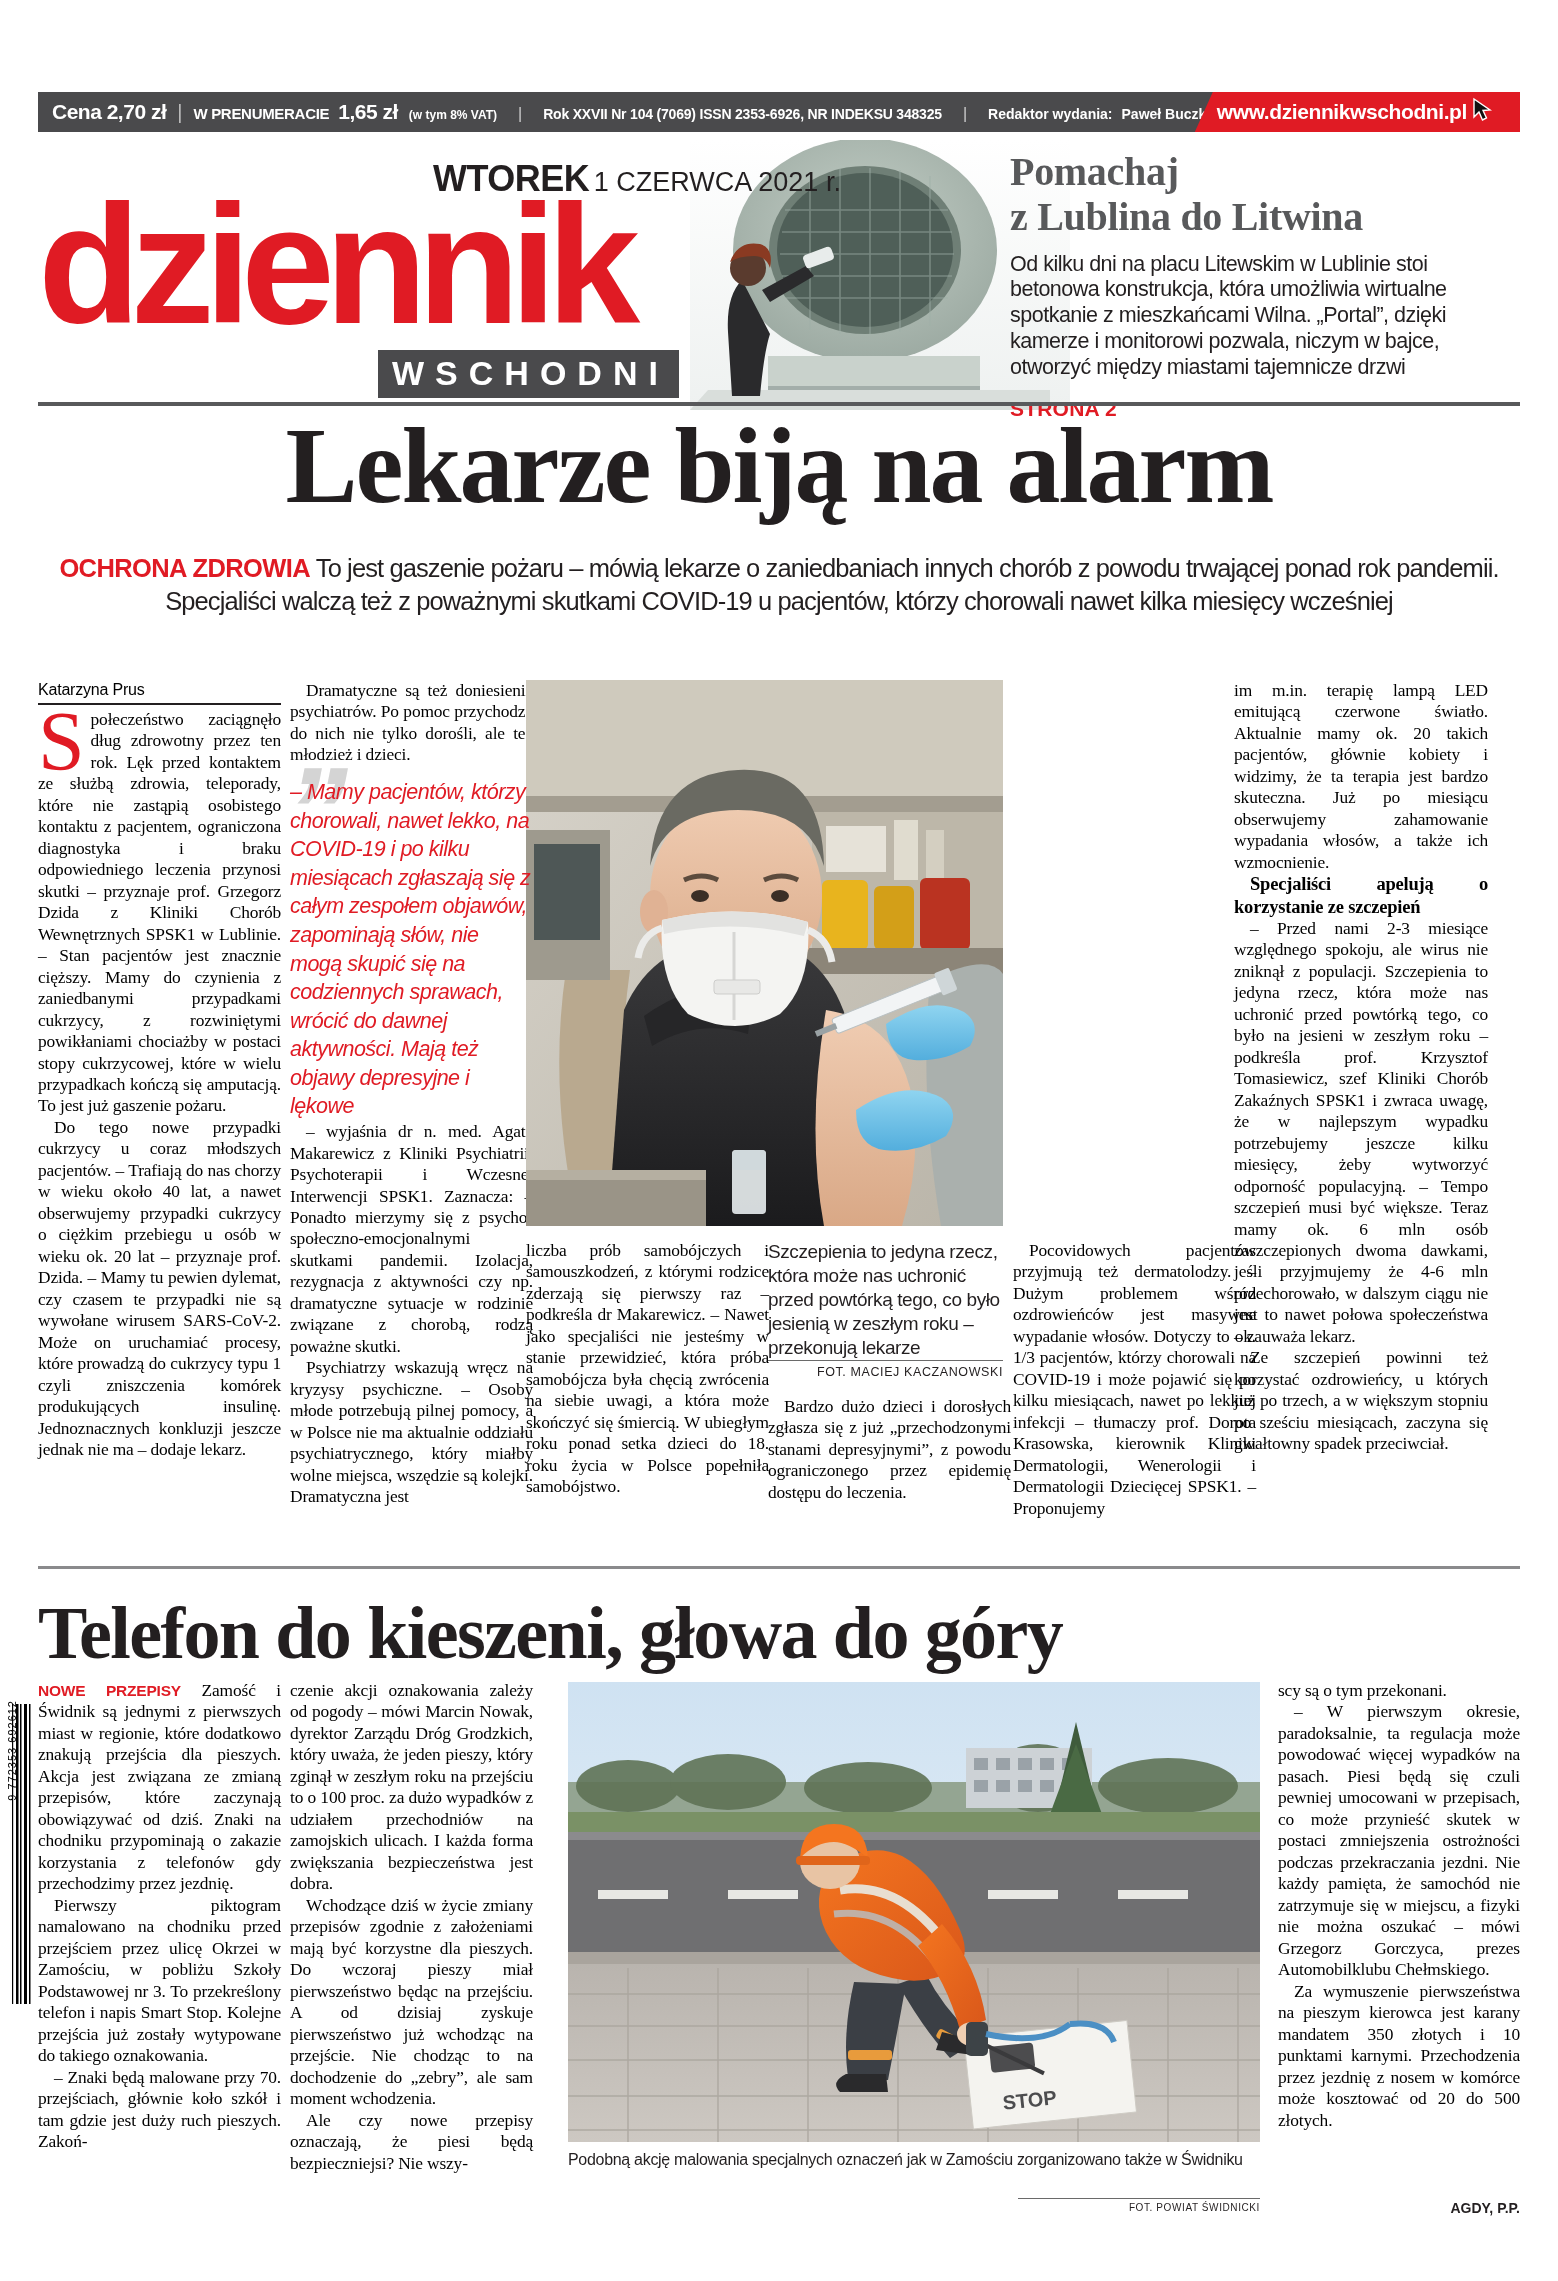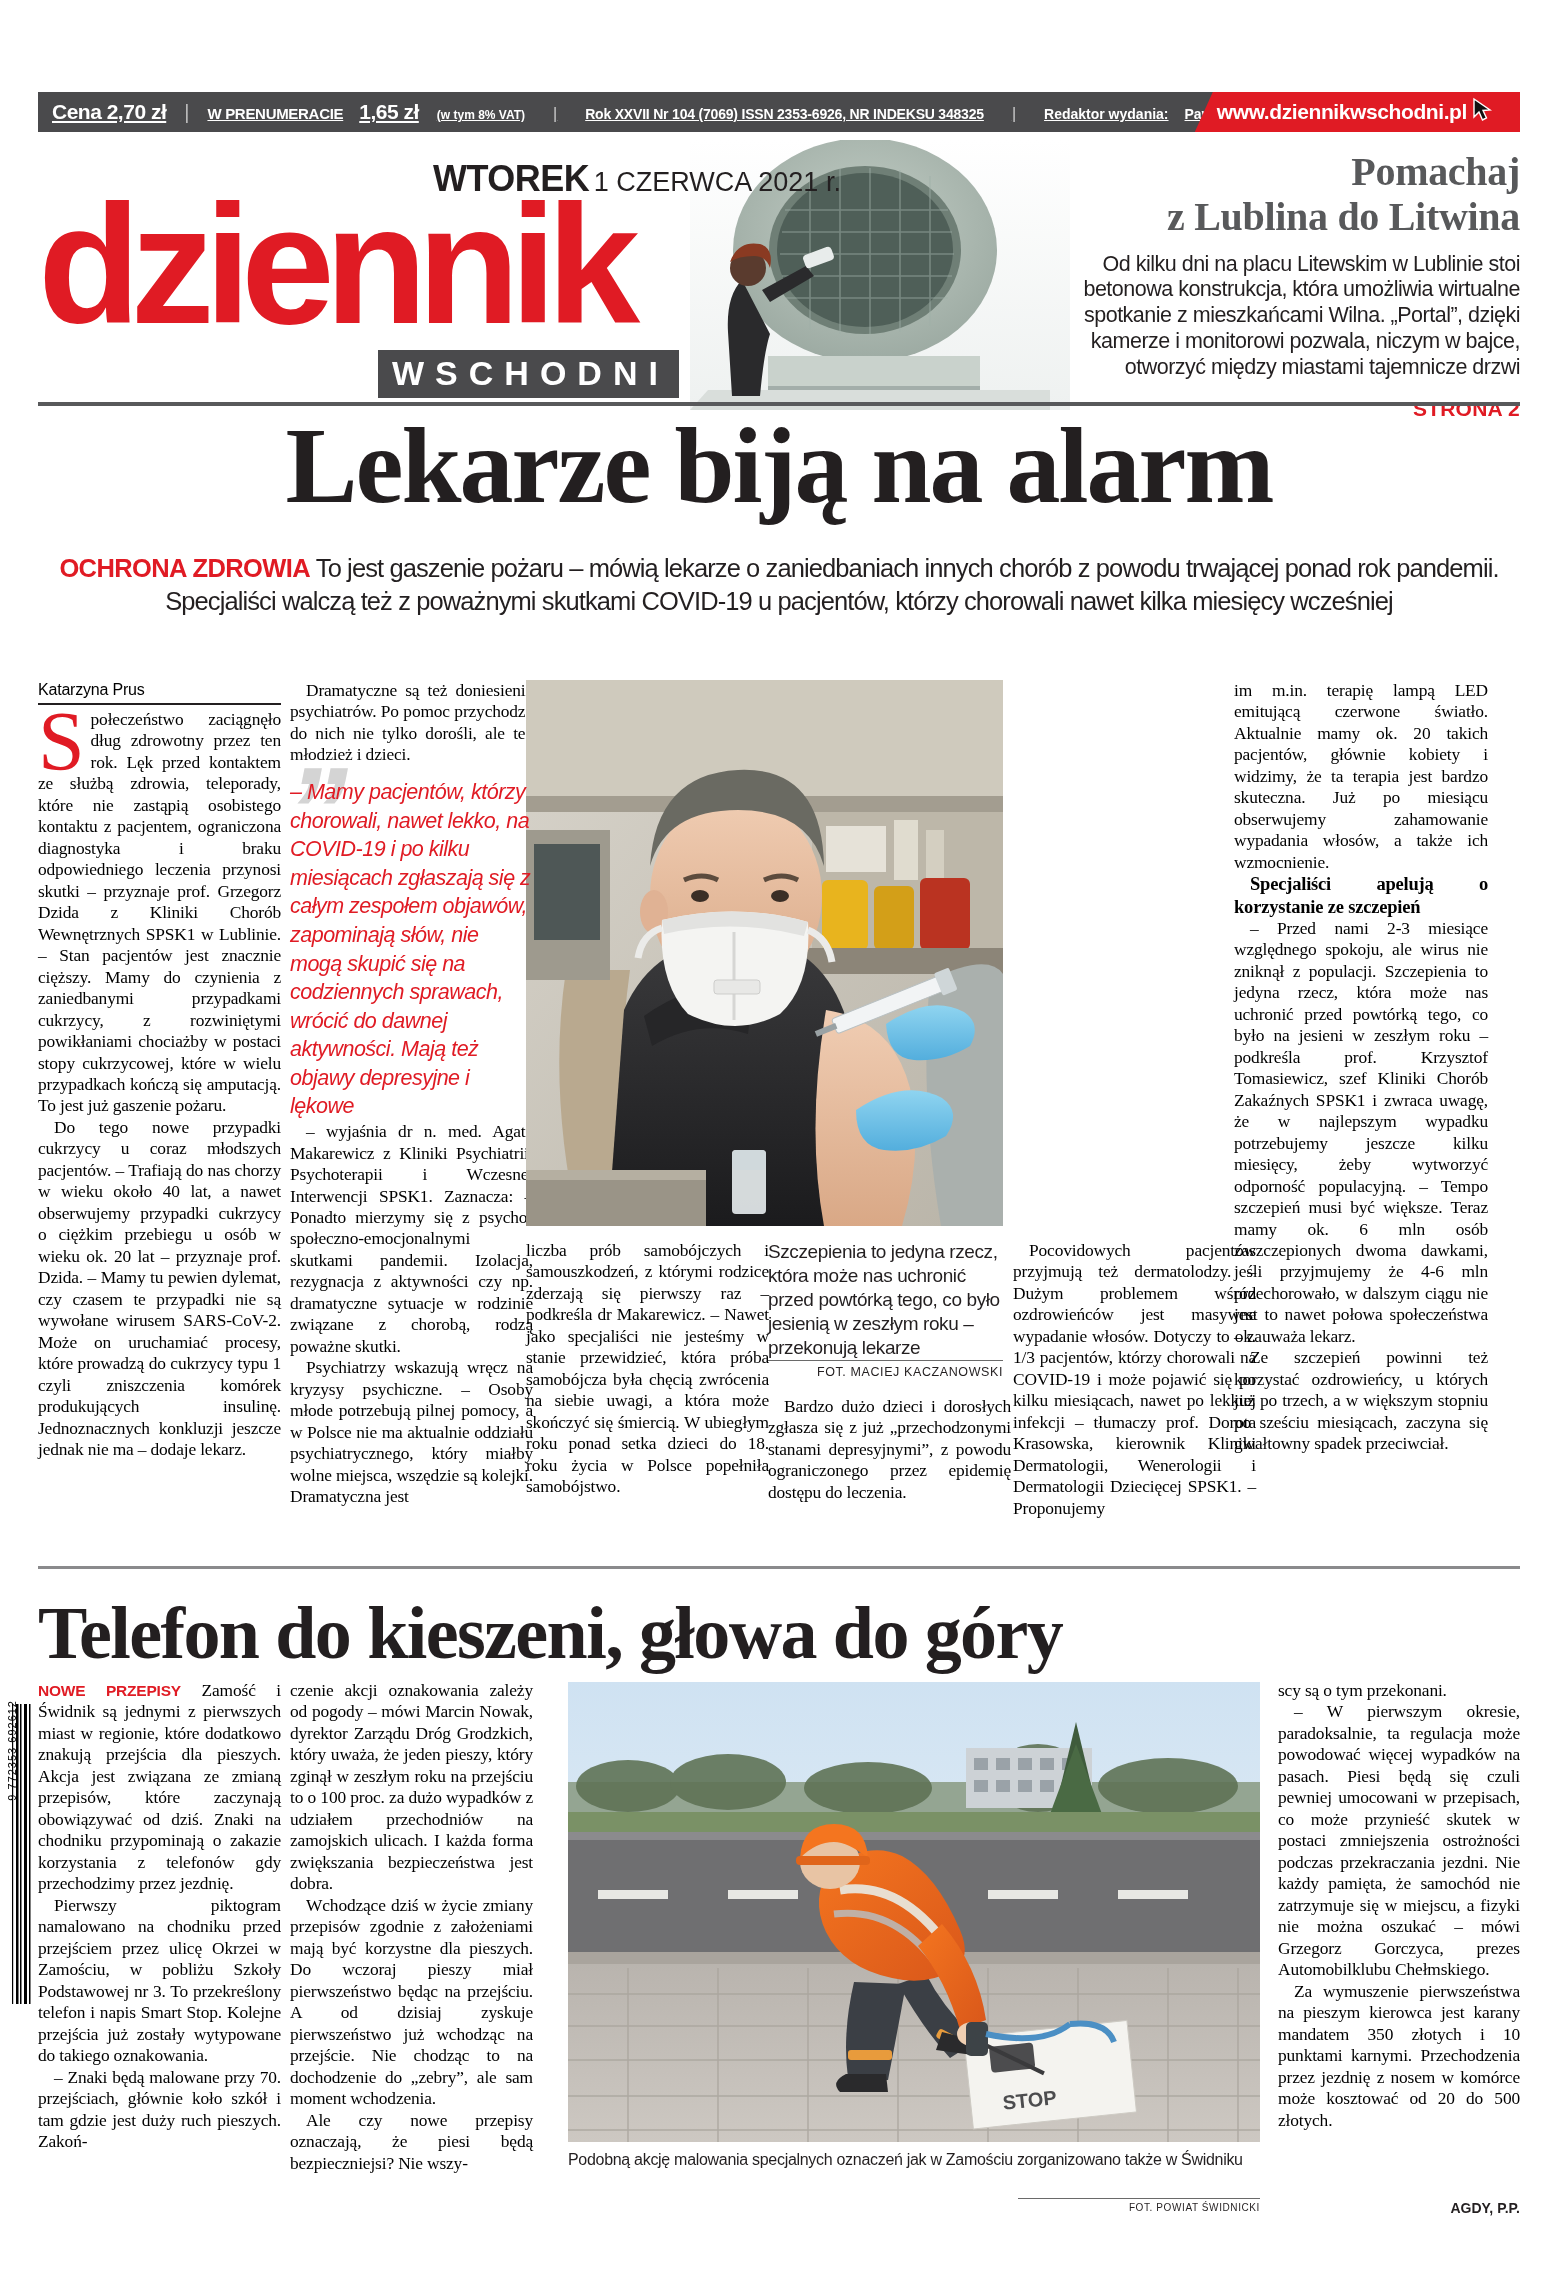--- a/index.html
+++ b/index.html
@@ -11,24 +11,23 @@
     overflow:hidden;
     position:relative;
   }
 
   
   .topbar {
     position:absolute; left:38px; top:92px; width:1482px; height:40px;
     background:#4a4a4c; display:flex; align-items:center;
   }
   .topbar-inner {
-    display:flex; align-items:baseline; gap:12px; color:#fff;
+    display:flex; align-items:baseline; gap:5px; color:#fff;
     font-family:"Liberation Sans", sans-serif; white-space:nowrap;
     padding-left:14px;
-    text-decoration:underline;
   }
   .tb-price { font-size:21px; font-weight:bold; letter-spacing:-0.5px; }
   .tb-sep { font-size:20px; margin:0 6px; color:#bdbdbd; font-weight:300;}
   .tb-sub { font-size:15px; font-weight:bold; letter-spacing:-0.3px;}
   .tb-subnum { font-size:21px; font-weight:bold; margin-left:4px; letter-spacing:-0.5px;}
   .tb-vat { font-size:12px; margin-left:6px; font-weight:bold;}
   .tb-sep2 { font-size:16px; margin:0 16px; color:#cfcfcf; }
   .tb-meta { font-size:14px; font-weight:bold; letter-spacing:-0.2px;}
   .tb-red { font-size:14px; font-weight:bold;}
   .tb-redname { font-size:14px; font-weight:bold; margin-left:4px;}
@@ -67,21 +66,21 @@
   .dateline .d1 { font-size:36px; font-weight:bold; letter-spacing:-0.5px;}
   .dateline .d2 { font-size:27px; font-weight:normal; }
 
   
   .portal-photo {
     position:absolute; left:690px; top:140px; width:380px; height:270px;
     overflow:hidden;
   }
 
   
-  .teaser { position:absolute; left:1010px; top:150px; width:510px; text-align:right; }
+  .teaser { position:absolute; left:1010px; top:150px; width:510px; text-align:left; }
   .teaser h2 {
     margin:0; font-family:"Liberation Serif", serif; font-weight:bold;
     color:#58595b; font-size:40px; line-height:1.12; letter-spacing:-0.3px;
   }
   .teaser p {
     margin:12px 0 0 0; font-family:"Liberation Sans", sans-serif;
     color:#231f20; font-size:21.5px; line-height:1.2; letter-spacing:-0.5px;
   }
   .teaser .strona {
     margin-top:16px; font-family:"Liberation Sans", sans-serif;

